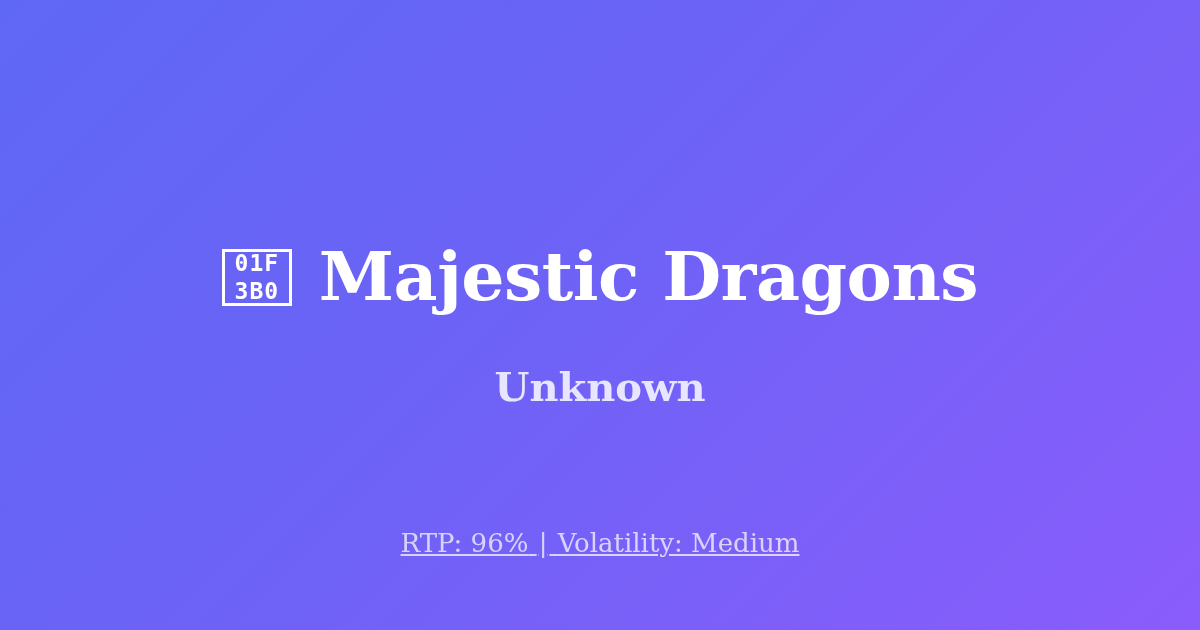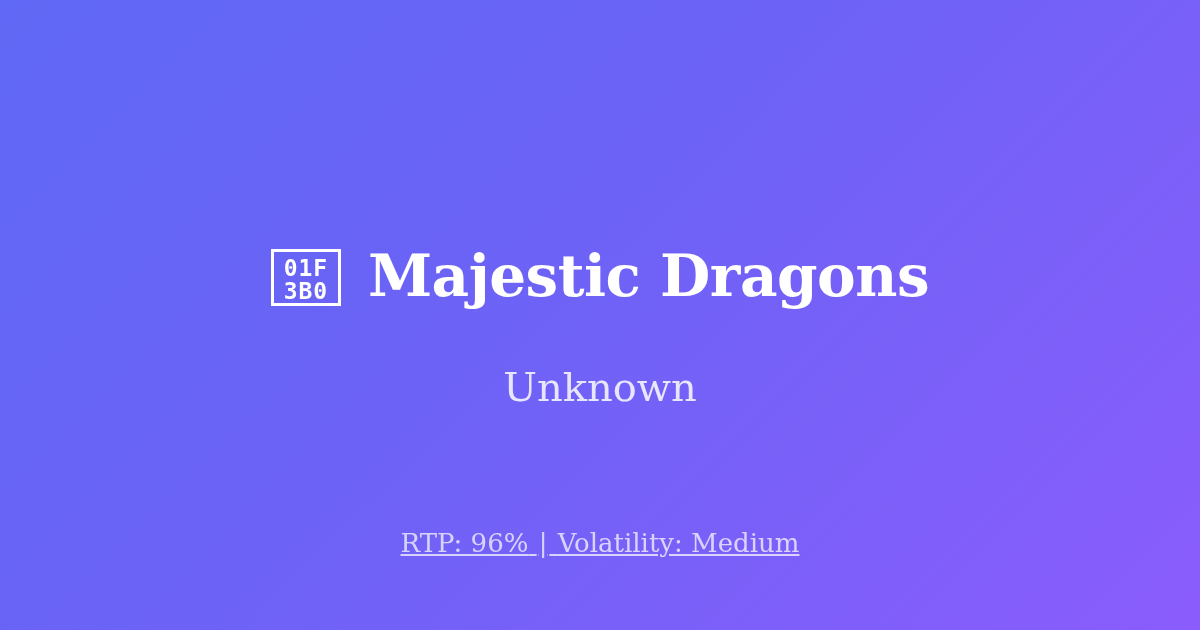--- a/index.html
+++ b/index.html
@@ -38,31 +38,31 @@
     height: 88px;
     display: flex;
     align-items: center;
     justify-content: center;
     white-space: nowrap;
   }
 
   .game-title {
     font-family: "DejaVu Serif", "Liberation Serif", serif;
     font-weight: bold;
-    font-size: 58px;
+    font-size: 68px;
     line-height: 88px;
     color: #ffffff;
     letter-spacing: -0.5px;
   }
 
   
   .tofu-glyph {
     display: inline-flex;
     flex-direction: column;
-    justify-content: flex-end;
+    justify-content: space-between;
     align-items: center;
     box-sizing: border-box;
     width: 70px;
     height: 57px;
     margin-right: 27px;
     border: 3px solid #ffffff;
     vertical-align: middle;
     position: relative;
     top: 1px;
   }
@@ -77,21 +77,21 @@
   }
 
   
   .subtitle {
     position: absolute;
     left: 0;
     right: 0;
     top: 363px;
     text-align: center;
     font-family: "DejaVu Serif", "Liberation Serif", serif;
-    font-weight: normal;
+    font-weight: bold;
     font-size: 40px;
     line-height: 48px;
     color: rgba(255, 255, 255, 0.84);
   }
 
   
   .meta-line {
     position: absolute;
     left: 0;
     right: 0;

